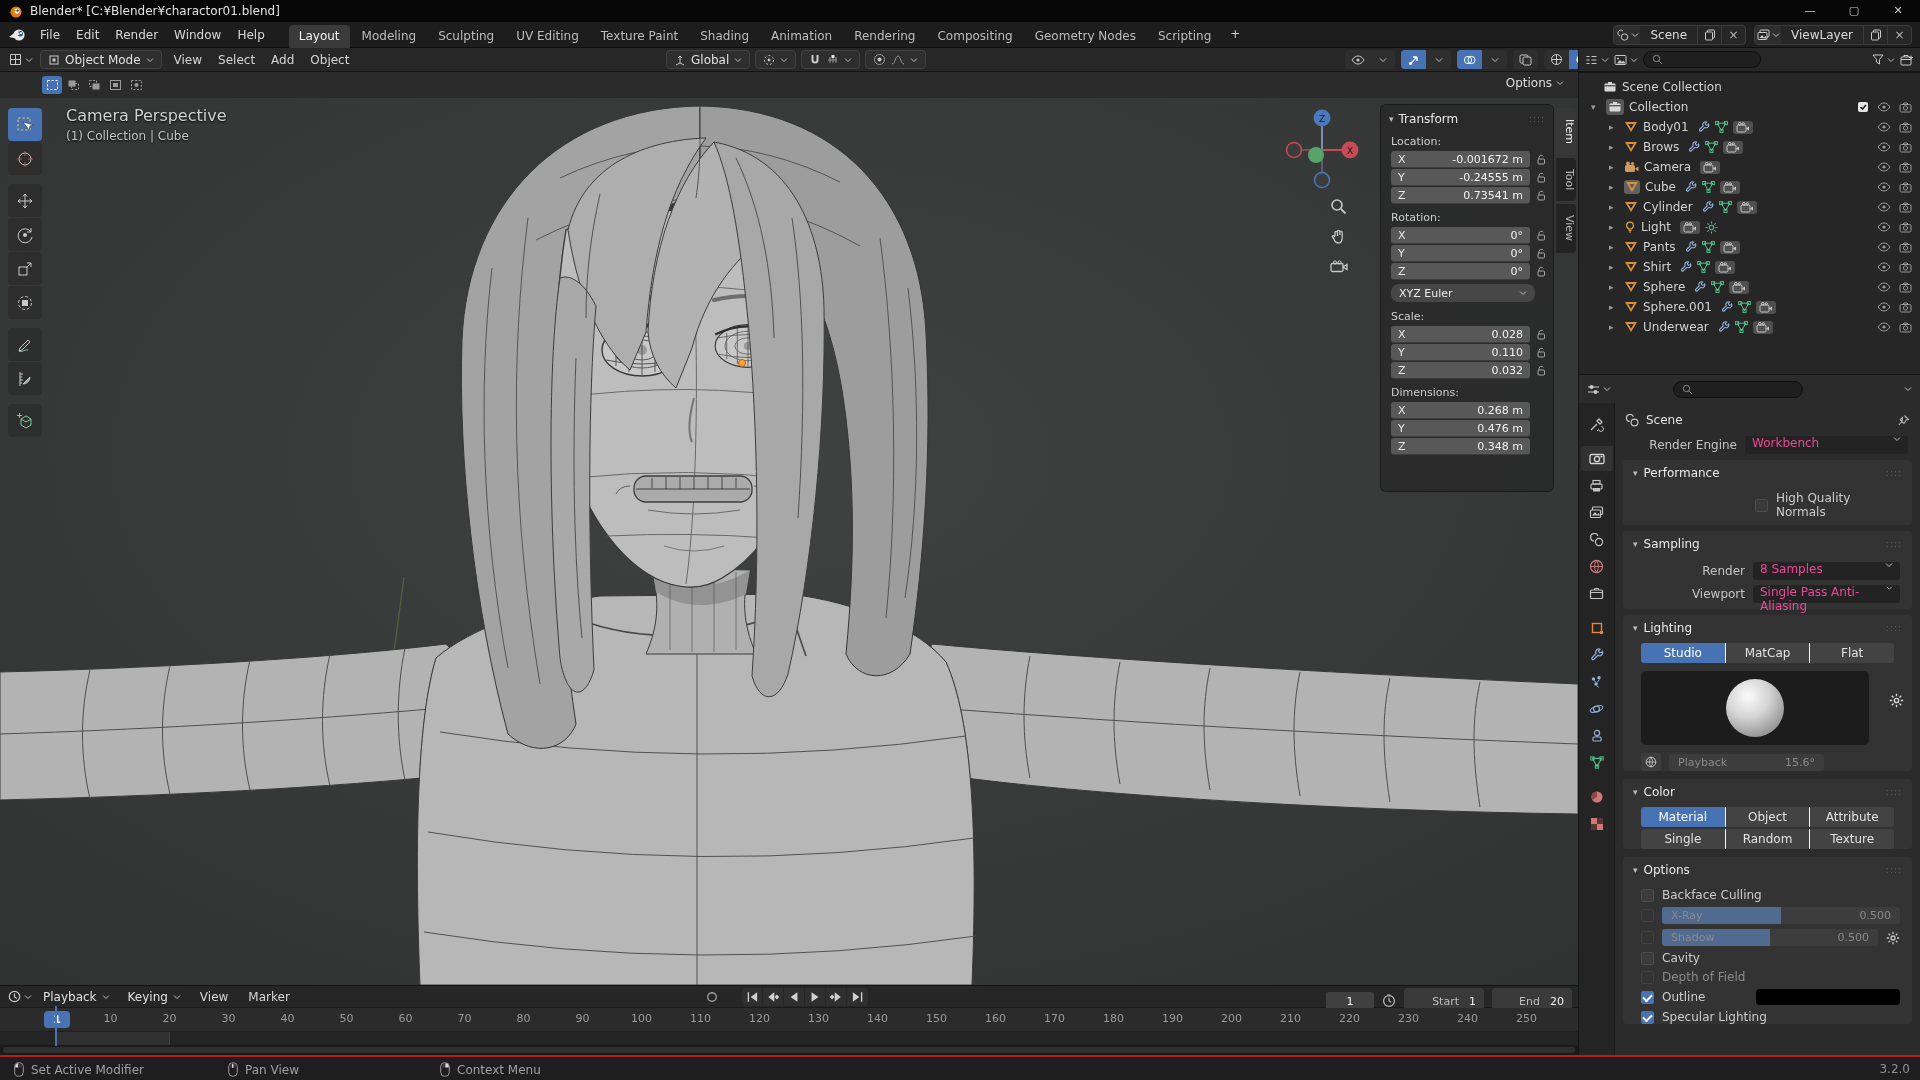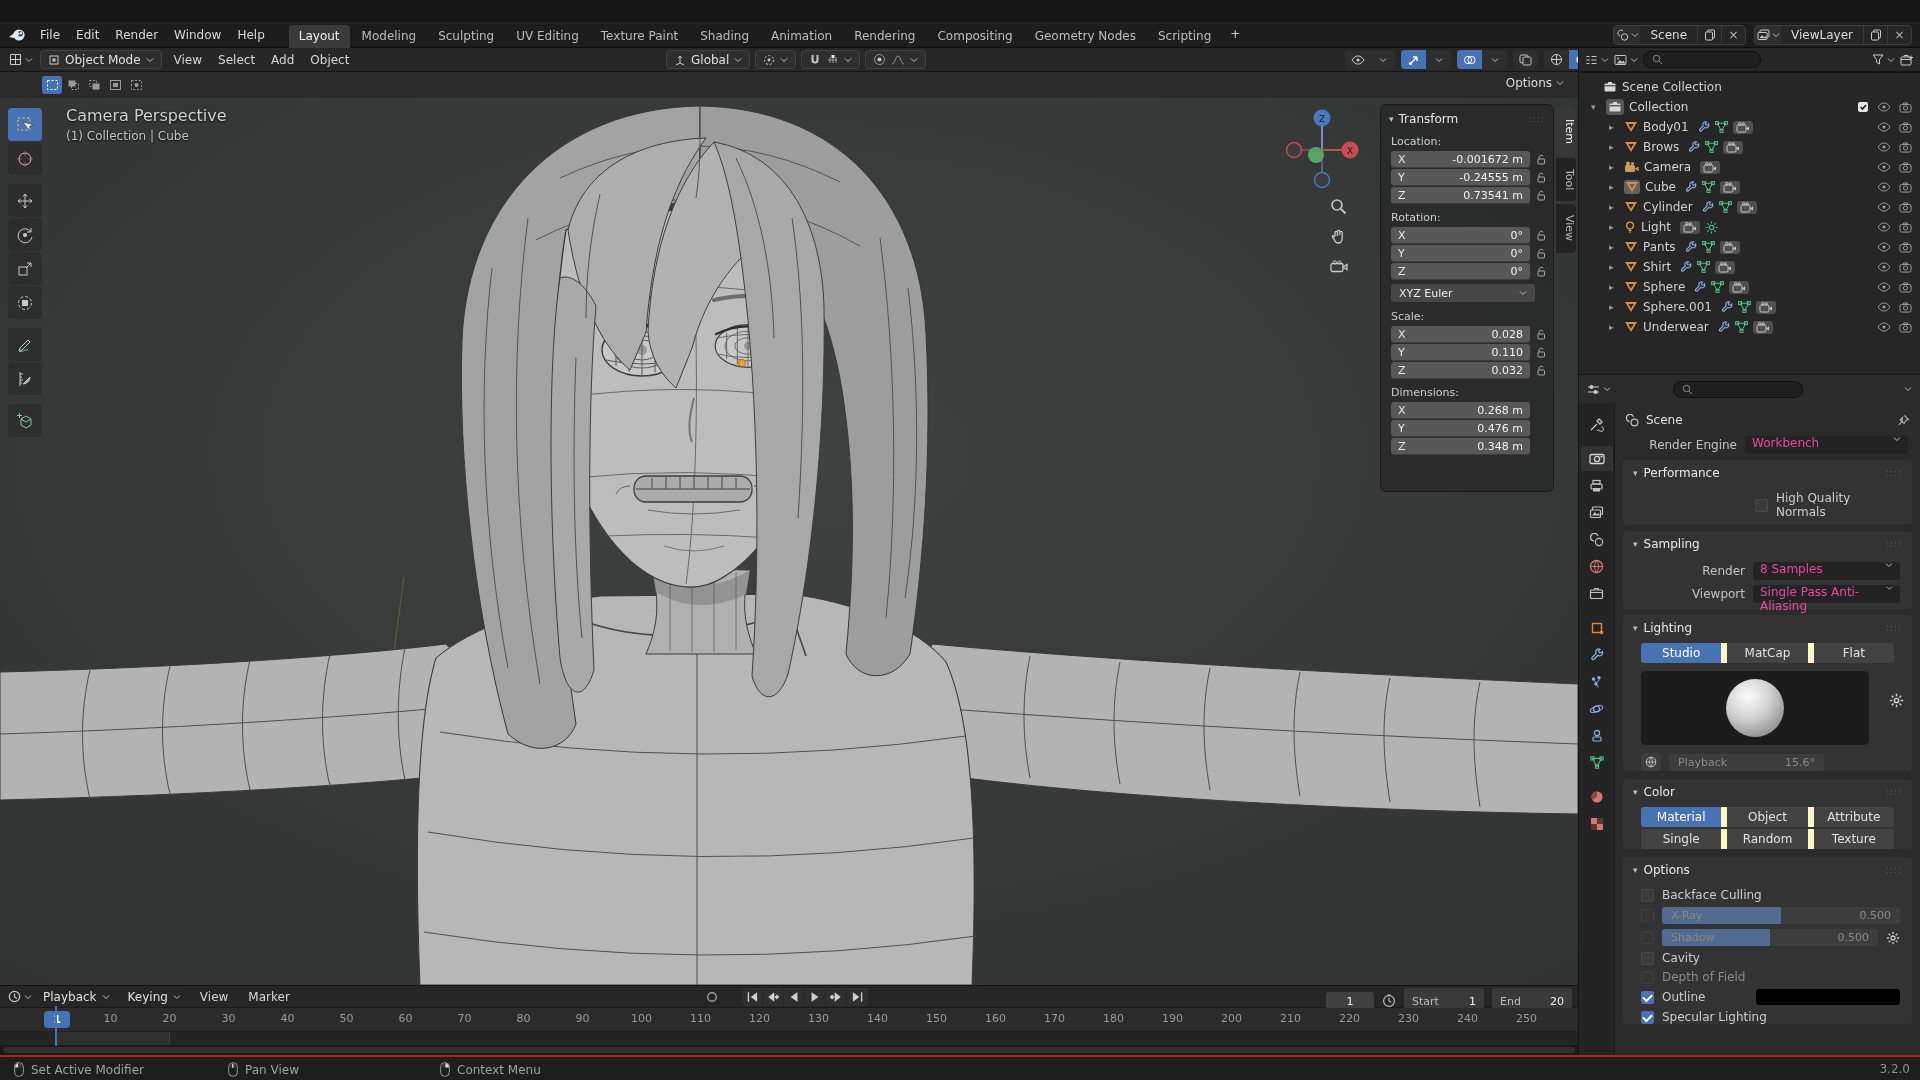--- a/index.html
+++ b/index.html
@@ -54,21 +54,21 @@
 #npanel{position:absolute;left:1381px;top:33px;width:172px;height:386px;background:#2a2a2af2;border-radius:5px;box-shadow:0 0 0 1px #1b1b1b;padding-top:4px}
 #npanel .nphead{display:flex;align-items:center;gap:5px;padding:3px 8px;color:#e8e8e8}
 .grip{margin-left:auto;color:#5c5c5c;font-size:9px;letter-spacing:1px}
 .nlabel{padding:6px 10px 2px;color:#cdcdcd;font-size:11px}
 .trow{display:flex;align-items:center;height:17px;margin:1px 6px 1px 10px;gap:5px}
 .tfield{flex:1;display:flex;height:17px;background:#585858;border-radius:3px;align-items:center;padding:0 7px;color:#f2f2f2;font-size:11px;box-shadow:inset 0 -1px 0 rgba(0,0,0,.3)}
 .taxis{width:16px;color:#e9e9e9}
 .tval{flex:1;text-align:right}
 .lock{width:12px;display:flex}
 .nolock .lock{visibility:hidden}
-.tdrop{height:18px;background:#474747;border-radius:3px;display:flex;align-items:center;gap:5px;padding:0 8px;margin:4px 18px 2px 10px;color:#ececec;font-size:11px}
+.tdrop{height:18px;background:#474747;border-radius:8px;display:flex;align-items:center;gap:5px;padding:0 8px;margin:4px 18px 2px 10px;color:#ececec;font-size:11px}
 .tdrop .chev{margin-left:auto}
 #ntabs{position:absolute;left:1556px;top:36px;display:flex;flex-direction:column;gap:3px}
 .ntab{writing-mode:vertical-rl;background:#232323;color:#b5b5b5;font-size:11px;padding:11px 0;width:20px;text-align:center;border-radius:0 4px 4px 0}
 .ntab.active{background:#383838;color:#f0f0f0}
 
 #outliner{position:absolute;left:1578px;top:73px;width:342px;height:301px;background:#262626;border-left:1px solid #151515;padding-top:4px;overflow:hidden}
 .orow{display:flex;align-items:center;gap:5px;height:20px;padding:0 8px 0 30px;color:#d2d2d2}
 .orow .dis{color:#9a9a9a;font-size:9px;width:10px}
 .oroot{padding-left:24px}
 .ocoll{padding-left:12px}
@@ -98,21 +98,21 @@
 .pdrop .chev{margin-left:auto}
 .panel{background:#333333;border-radius:4px;margin:6px 8px}
 .phead2{display:flex;align-items:center;gap:6px;padding:6px 10px;color:#eaeaea}
 .cb{width:13px;height:13px;border-radius:2px;background:#3b3b3b;border:1px solid #4b4b4b;flex:none}
 .cb.dim{background:#343434;border-color:#404040}
 .cb.on{background:#4772b3;border-color:#4772b3}
 .cb.on::after{content:"";display:block;width:7px;height:4px;border-left:2px solid #fff;border-bottom:2px solid #fff;transform:rotate(-45deg);margin:2px 0 0 1px}
 .cblabel{color:#cccccc}
 .dim2{color:#8a8a8a}
 .segrow{display:flex;margin:2px 18px 2px 18px;border-radius:3px;overflow:hidden}
-.segrow .segbtn{flex:1;height:20px;background:#434343;color:#e2e2e2;display:flex;align-items:center;justify-content:center;border-right:6px solid #fef9c3;font-size:12px}
+.segrow .segbtn{flex:1;height:20px;background:#434343;color:#e2e2e2;display:flex;align-items:center;justify-content:center;border-right:1px solid #fef9c3;font-size:12px}
 .segrow .segbtn:last-child{border-right:none}
 .segrow .segbtn.active{background:#4772b3;color:#fff}
 .preview{margin:6px 18px 4px;height:74px;background:#1c1c1c;border-radius:5px;display:flex;align-items:center;justify-content:center}
 .sphere{width:58px;height:58px;border-radius:50%;background:radial-gradient(circle at 38% 30%,#fbfbfb,#d3d3d3 40%,#979797 75%,#7e7e7e)}
 .slider{position:relative;flex:1;height:17px;border-radius:3px;background:#3d3d3d;overflow:hidden;display:flex;align-items:center;justify-content:space-between;padding:0 9px;color:#969696;font-size:11px}
 .slider .fill{position:absolute;left:0;top:0;bottom:0;background:#516a90}
 .slider span{position:relative}
 .swatch{flex:1;height:16px;background:#000;border-radius:3px;border:1px solid #000}
 .sqbtn{width:20px;height:18px;background:#3d3d3d;border-radius:3px;display:flex;align-items:center;justify-content:center;color:#c9c9c9;flex:none}
 
@@ -122,39 +122,55 @@
 .ticks{position:absolute;left:81px;top:4px;display:flex}
 .tick{width:59px;text-align:center;color:#9b9b9b;font-size:11px}
 #framebadge{position:absolute;left:44px;top:3px;width:26px;height:17px;background:#4772b3;border-radius:4px;color:#fff;font-size:11px;display:flex;align-items:center;justify-content:center;font-weight:bold}
 #playhead{position:absolute;left:55px;top:20px;width:2px;height:40px;background:#4772b3}
 #tltrack{position:relative;height:13px;background:#242424}
 .range{position:absolute;left:56px;top:0;width:114px;height:13px;background:#303030;border-left:1px solid #404040;border-right:1px solid #404040}
 #tlscroll{position:relative;height:10px;background:#1a1a1a}
 #tlscroll .pillbar{position:absolute;left:3px;right:3px;top:2px;height:6px;background:#2f2f2f;border-radius:3px}
 .tl-right{position:absolute;right:6px;top:2px;display:flex;align-items:center;gap:8px}
 .tfield2{height:18px;background:#404040;border-radius:3px;display:flex;align-items:center;justify-content:center;color:#f4f4f4;font-size:11px}
-.tfield2.range2{justify-content:space-between;padding:13px 8px;background:#3a3a3a}
+.tfield2.range2{justify-content:flex-end;padding:13px 8px;background:#3a3a3a}
 .tfield2 .lab{color:#bcbcbc;margin-right:10px}
 .pbgroup{display:flex;background:#2f2f2f;border-radius:4px;overflow:hidden;position:absolute;left:742px;top:2px}
 .pbgroup span{width:21px;height:18px;display:flex;align-items:center;justify-content:center;border-right:1px solid #262626}
 .pbgroup span:last-child{border-right:none}
 
 #statusbar{position:absolute;left:0;top:1055px;width:1920px;height:25px;background:#1e1e1e;border-top:2px solid #b91c1c;color:#a0a0a0}
 .hint{position:absolute;top:0;height:25px;display:flex;align-items:center;gap:7px}
 .hint[data-type="left"] .m-left{fill:#d9d9d9}
 .hint[data-type="middle"] .m-mid{fill:#d9d9d9}
 .hint[data-type="right"] .m-right{fill:#d9d9d9}
 .m-left,.m-mid,.m-right{fill:#3a3a3a}
 #version{position:absolute;right:10px;top:0;line-height:25px;color:#8f8f8f}
 </style>
 </head>
 <body>
 
 <div id="root">
 
+  <div id="titlebar">
+    <span class="ic">
+      <svg width="14" height="14" viewBox="0 0 14 14">
+          <circle cx="8" cy="8" r="5.5" fill="#e87d0d"></circle>
+          <circle cx="9" cy="7" r="2.6" fill="#fff"></circle>
+          <circle cx="9.6" cy="6.6" r="1.2" fill="#1d3f6e"></circle>
+          <path d="M1 9L6 5l2 2z" fill="#e87d0d"></path>
+        </svg>
+    </span>
+    <span>Blender* [C:¥Blender¥charactor01.blend]</span>
+    <div id="winbtns">
+      <span>—</span>
+      <span>▢</span>
+      <span>✕</span>
+    </div>
+  </div>
 
   <div id="topbar">
     <span class="ic" style="margin-right:4px">
       <svg width="18" height="15" viewBox="0 0 18 15">
           <circle cx="11" cy="8" r="5.6" fill="#e8e8e8"></circle>
           <circle cx="12.3" cy="6.8" r="2.7" fill="#265787"></circle>
           <circle cx="13" cy="6.2" r="1.1" fill="#fff"></circle>
           <path d="M1 10l8-6 3 3-6 4z" fill="#e8e8e8"></path>
         </svg>
     </span>

